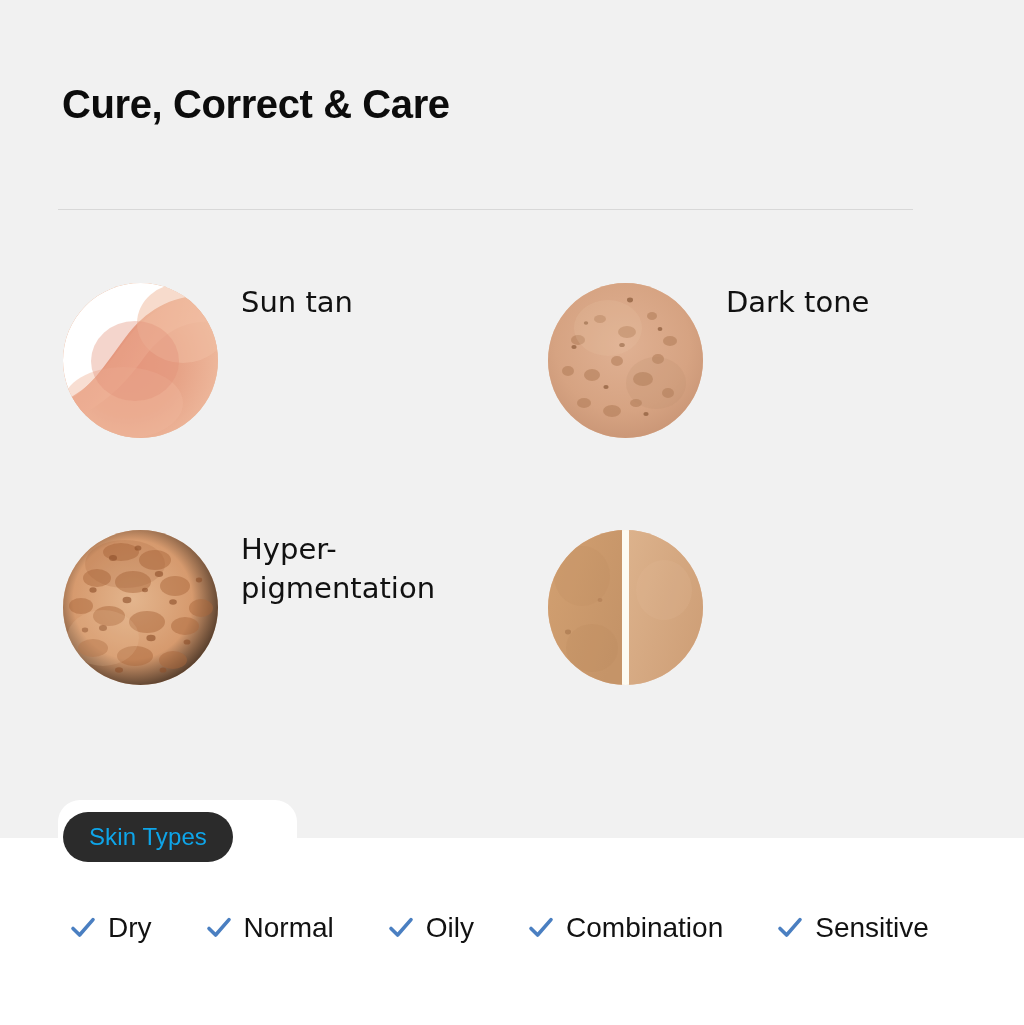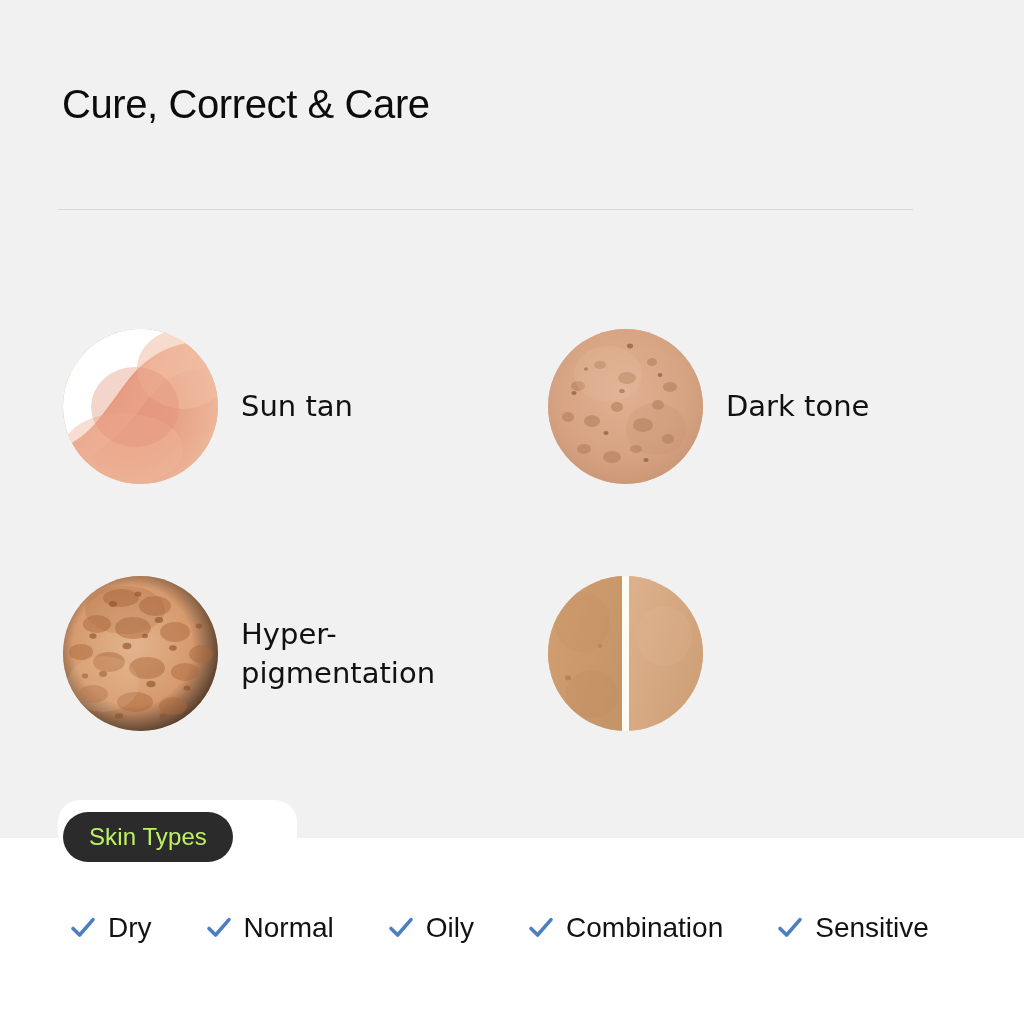--- a/index.html
+++ b/index.html
@@ -28,21 +28,21 @@
     height: 838px;
     background: #f1f1f1;
   }
 
   
   .page-title {
     position: absolute;
     left: 62px;
     top: 82px;
     font-family: "Liberation Sans Narrow", "Liberation Sans", sans-serif;
-    font-weight: normal;
+    font-weight: bold;
     font-size: 40px;
     letter-spacing: -0.4px;
     color: #0c0c0c;
     white-space: nowrap;
   }
 
   .divider {
     position: absolute;
     left: 58px;
     top: 209px;
@@ -57,21 +57,20 @@
     left: 0;
     top: 283px;
     width: 1024px;
   }
   .concern-row {
     display: flex;
     height: 247px;
   }
   .concern-cell {
     display: flex;
-    align-items: center;
   }
   .concern-cell.col-left  { width: 485px; padding-left: 63px; }
   .concern-cell.col-right { width: 485px; padding-left: 63px; }
 
   .concern-thumb {
     position: relative;
     flex: 0 0 auto;
     width: 155px;
     height: 155px;
     border-radius: 50%;
@@ -103,21 +102,21 @@
   .pill {
     position: absolute;
     left: 63px;
     top: 812px;
     height: 50px;
     padding: 0 26px;
     display: flex;
     align-items: center;
     background: #2b2b2b;
     border-radius: 25px;
-    color: #bef264;
+    color: #0ea5e9;
     font-family: "Liberation Sans", sans-serif;
     font-size: 24px;
     letter-spacing: 0.1px;
     white-space: nowrap;
   }
 
   
   .types-row {
     position: absolute;
     left: 70px;

